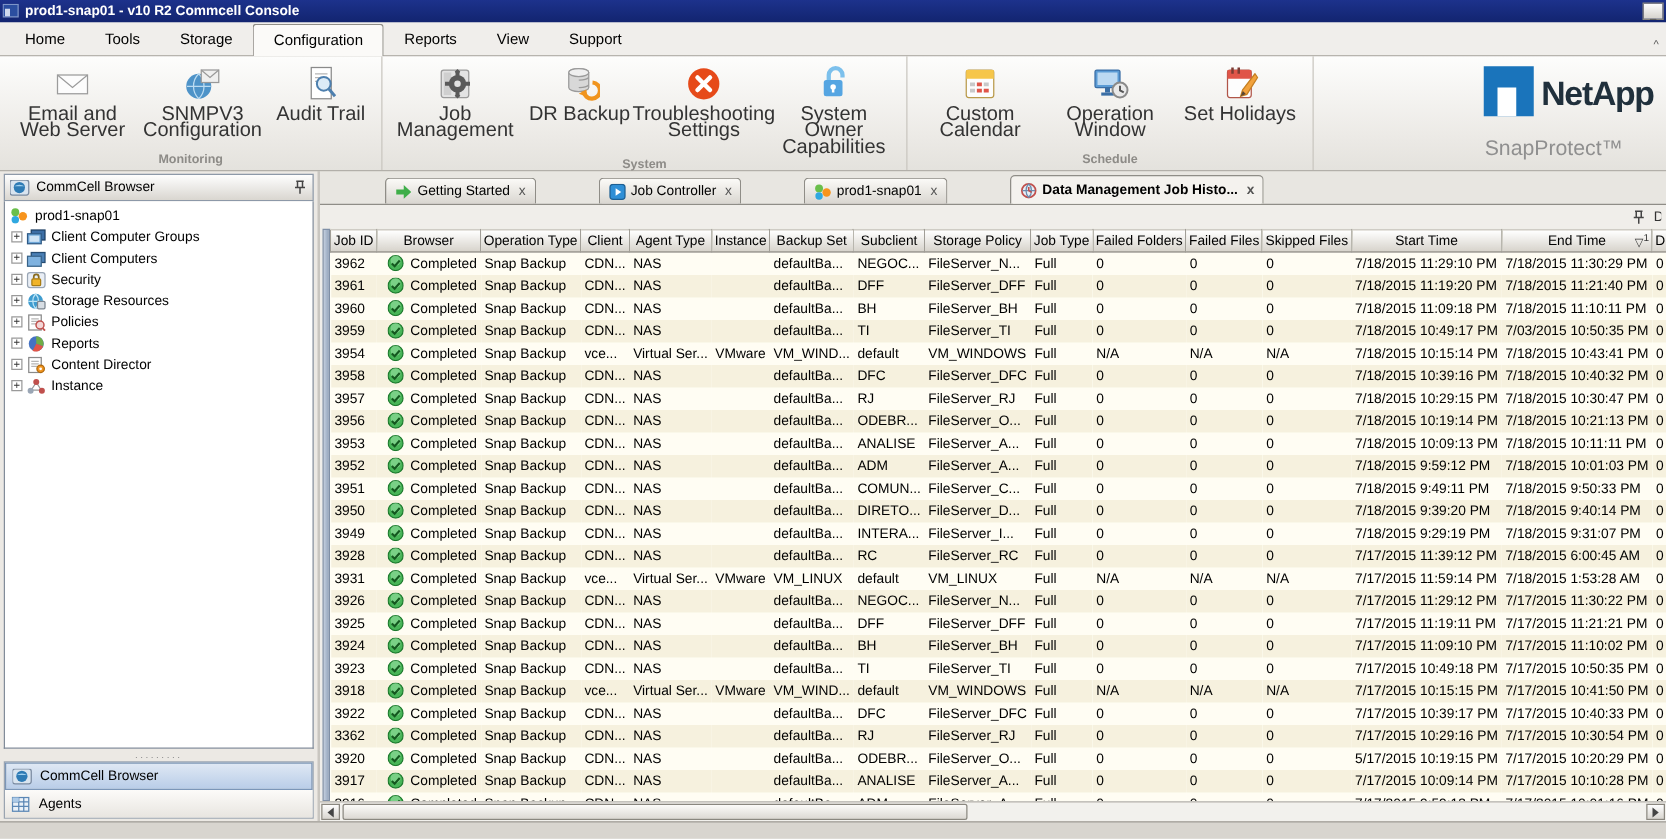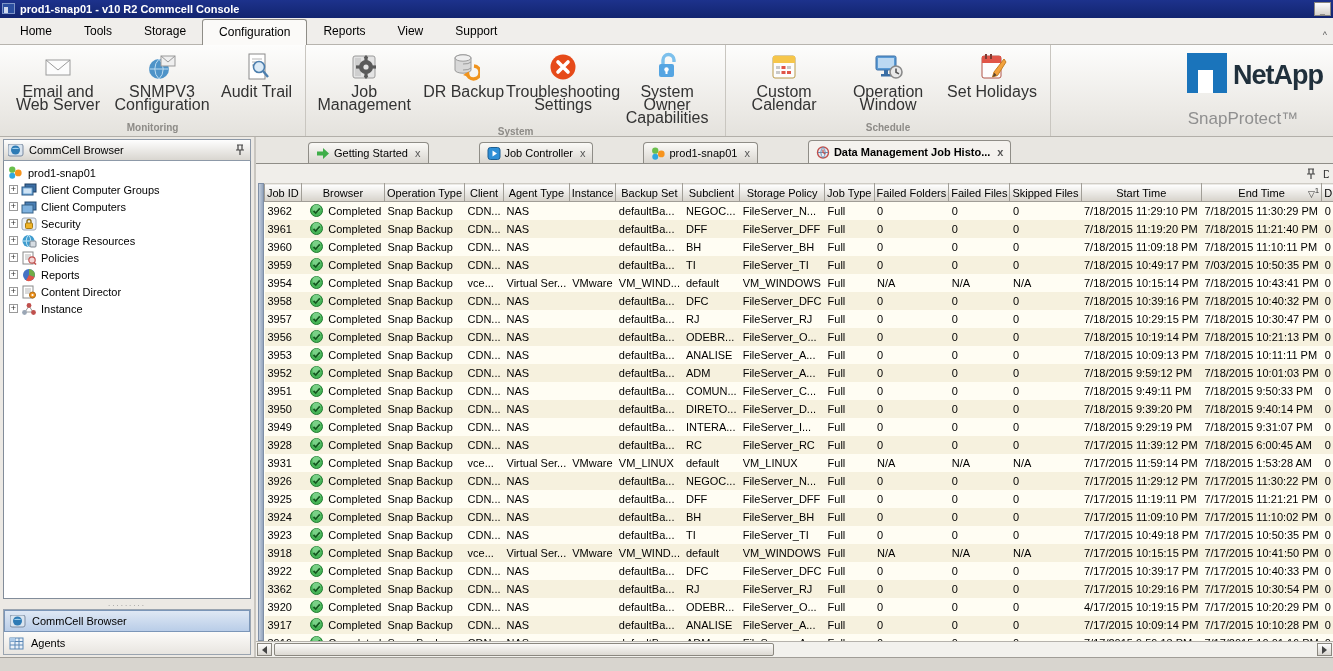--- a/index.html
+++ b/index.html
@@ -1078,21 +1078,21 @@
                   <td>CDN...</td>
                   <td>NAS</td>
                   <td></td>
                   <td>defaultBa...</td>
                   <td>ODEBR...</td>
                   <td>FileServer_O...</td>
                   <td>Full</td>
                   <td>0</td>
                   <td>0</td>
                   <td>0</td>
-                  <td>4/17/2015 10:19:15 PM</td>
+                  <td>5/17/2015 10:19:15 PM</td>
                   <td>7/17/2015 10:20:29 PM</td>
                   <td>0</td>
                 </tr>
                 <tr class="even">
                   <td>3917</td>
                   <td>
                     <span class="statuscell">
                       <span class="okicon"><svg viewBox="0 0 13 13" width="13" height="13">
                           <circle cx="6.5" cy="6.5" r="6" fill="#48b558" stroke="#1e7a2e"></circle>
                           <circle cx="6.5" cy="4.5" r="4" fill="#8fdc9a" opacity="0.7"></circle>

